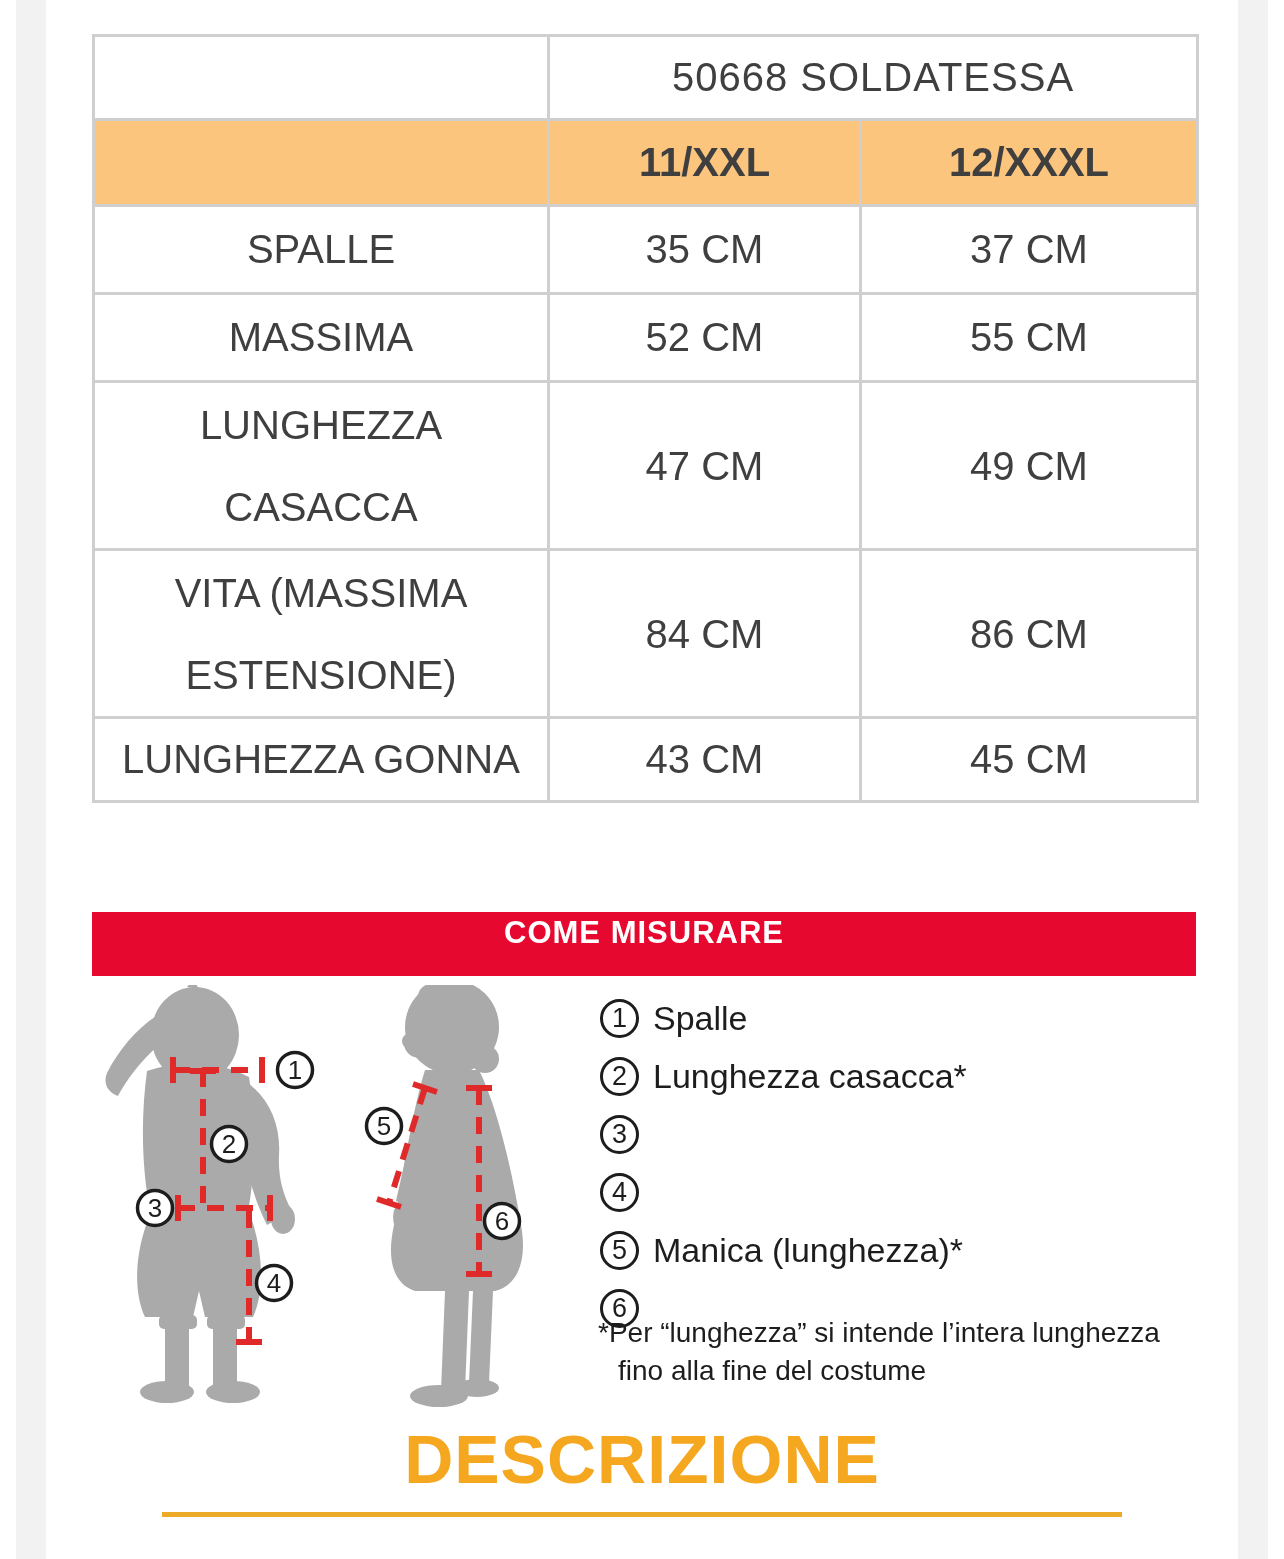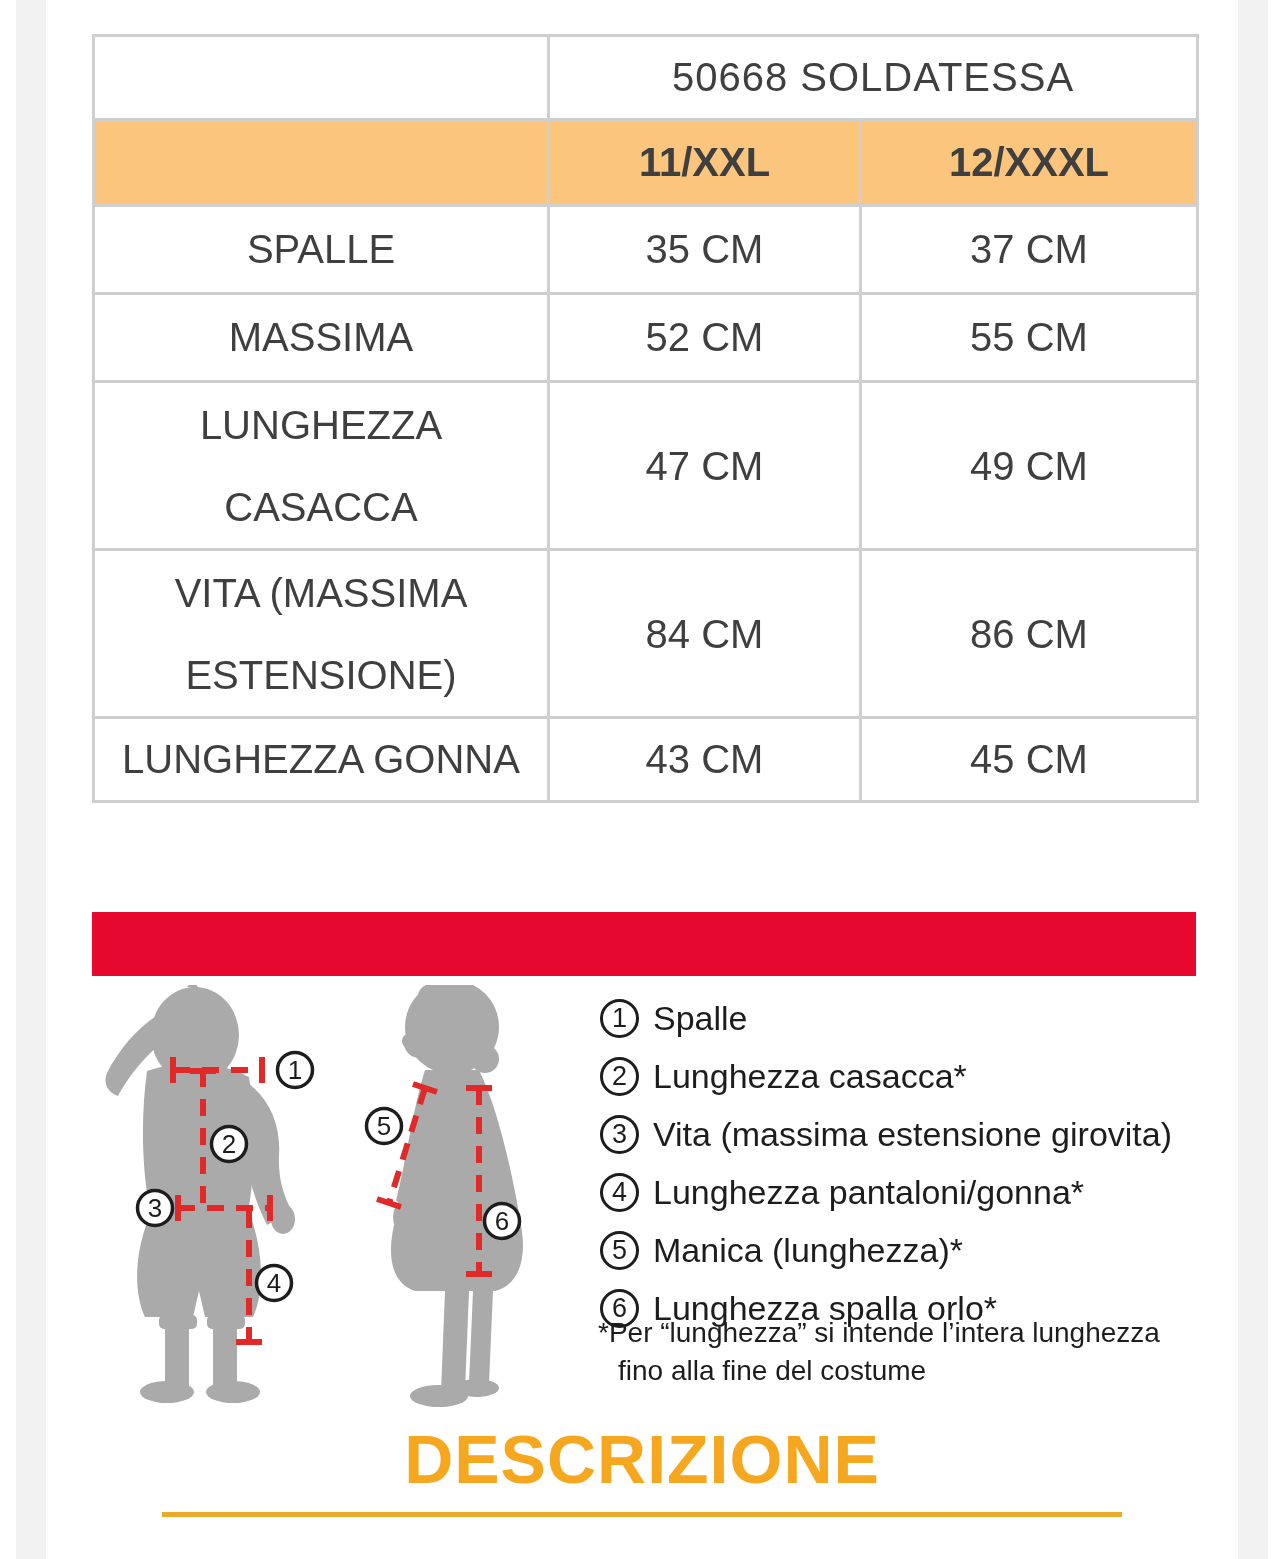--- a/index.html
+++ b/index.html
@@ -112,20 +112,21 @@
       <tr class="r-data r-last">
         <td>LUNGHEZZA GONNA</td>
         <td>43 CM</td>
         <td>45 CM</td>
       </tr>
     </tbody>
   </table>
 </div>
 
 <div class="banner">
+  <div class="banner-title">COME MISURARE</div>
 </div>
 
 <svg class="figures" viewBox="0 0 520 425" xmlns="http://www.w3.org/2000/svg">
 
   <g fill="var(--silhouette-gray)">
     <ellipse cx="100" cy="50" rx="44" ry="48"></ellipse>
     <path d="M92,2 L98,-6 L104,4 Z"></path>
     <path d="M86,20 C58,26 28,56 12,88 C8,98 12,107 23,111 C34,90 56,63 82,46 Z"></path>
     <ellipse cx="84" cy="27" rx="11" ry="9"></ellipse>
     <path d="M52,86 C46,130 46,182 56,232 L152,232 C162,182 160,130 154,92 C120,74 80,76 52,86 Z"></path>
@@ -194,33 +195,30 @@
   <div class="measure-item">
     <span class="num-circle">1</span>
     <span class="measure-label">Spalle</span>
   </div>
   <div class="measure-item">
     <span class="num-circle">2</span>
     <span class="measure-label">Lunghezza casacca*</span>
   </div>
   <div class="measure-item">
     <span class="num-circle">3</span>
-    <span class="measure-label">Vita (massima estensione girovita)</span>
   </div>
   <div class="measure-item">
     <span class="num-circle">4</span>
-    <span class="measure-label">Lunghezza pantaloni/gonna*</span>
   </div>
   <div class="measure-item">
     <span class="num-circle">5</span>
     <span class="measure-label">Manica (lunghezza)*</span>
   </div>
   <div class="measure-item">
     <span class="num-circle">6</span>
-    <span class="measure-label">Lunghezza spalla orlo*</span>
   </div>
 </div>
 
 <div class="footnote">
   <div class="fn1">*Per “lunghezza” si intende l’intera lunghezza</div>
   <div class="fn2">fino alla fine del costume</div>
 </div>
 
 <div class="descr-heading">DESCRIZIONE</div>
 <div class="descr-divider"></div>

